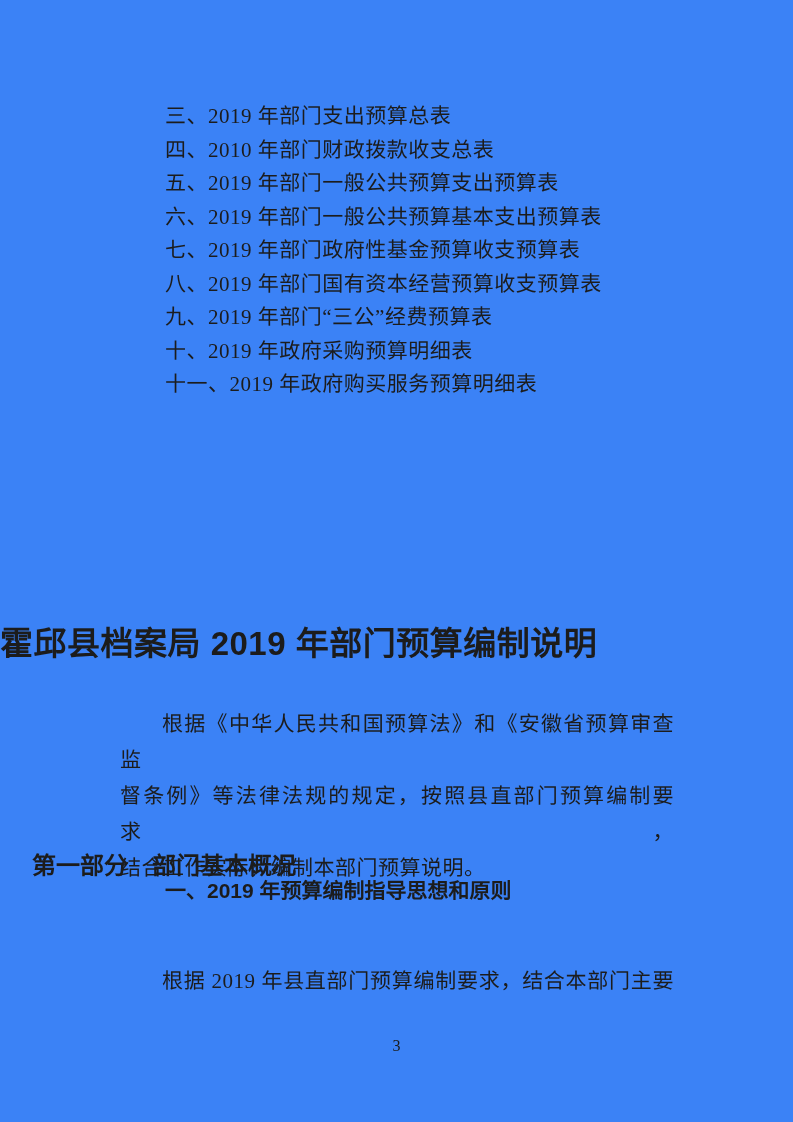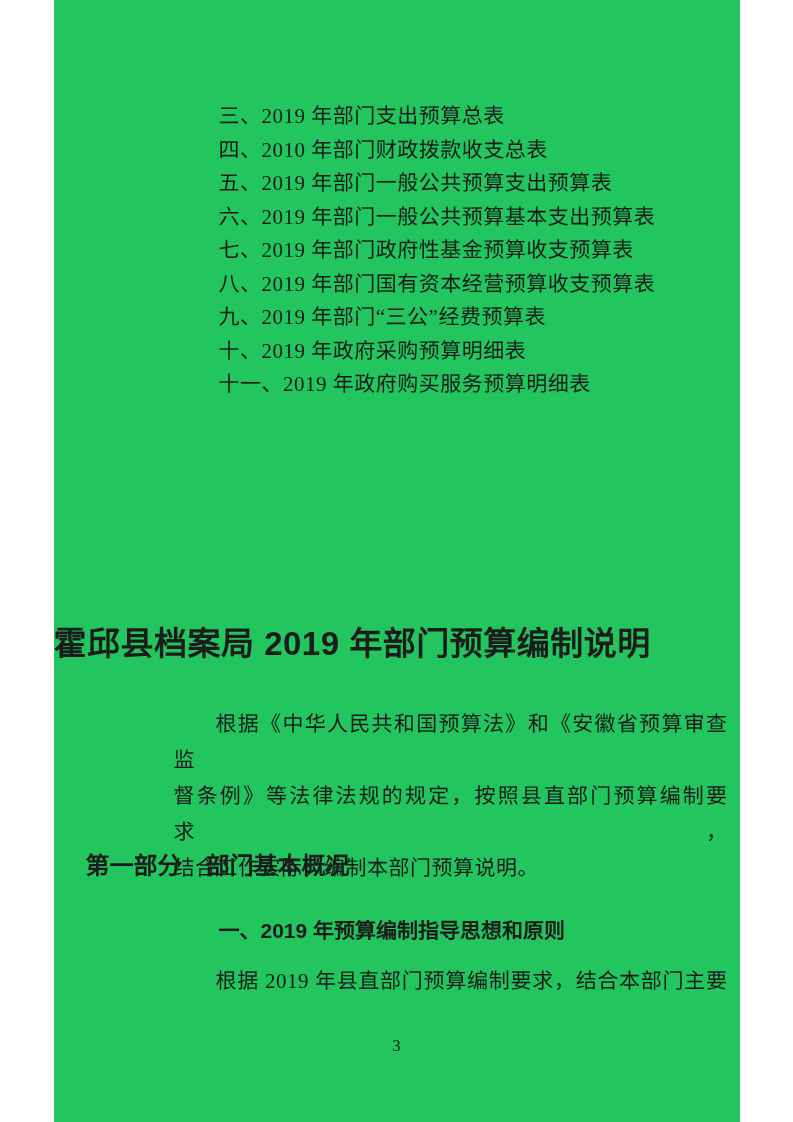--- a/index.html
+++ b/index.html
@@ -3,24 +3,24 @@
 <meta charset="utf-8">
 <style>
   * { margin: 0; padding: 0; box-sizing: border-box; }
 
   html, body {
     background: #ffffff;
   }
 
   .page {
     position: relative;
-    width: 686px;
+    width: 793px;
     height: 1122px;
     margin: 0 auto;
-    background: #22c55e;
+    background: #3b82f6;
     overflow: hidden;
     color: #1c1c1c;
     font-family: "Liberation Serif", "DejaVu Serif", serif;
   }
 
   
   .toc {
     position: absolute;
     left: 165px;
     top: 100px;
@@ -79,21 +79,21 @@
     font-weight: 700;
     font-size: 24px;
     line-height: 32px;
     padding-left: 32px;
   }
 
   
   .subsection-heading {
     position: absolute;
     left: 165px;
-    top: 916px;
+    top: 876px;
     width: 520px;
     font-family: "Liberation Sans", "DejaVu Sans", sans-serif;
     font-weight: 700;
     font-size: 21px;
     line-height: 30px;
     white-space: nowrap;
   }
 
   
   .body-line {

